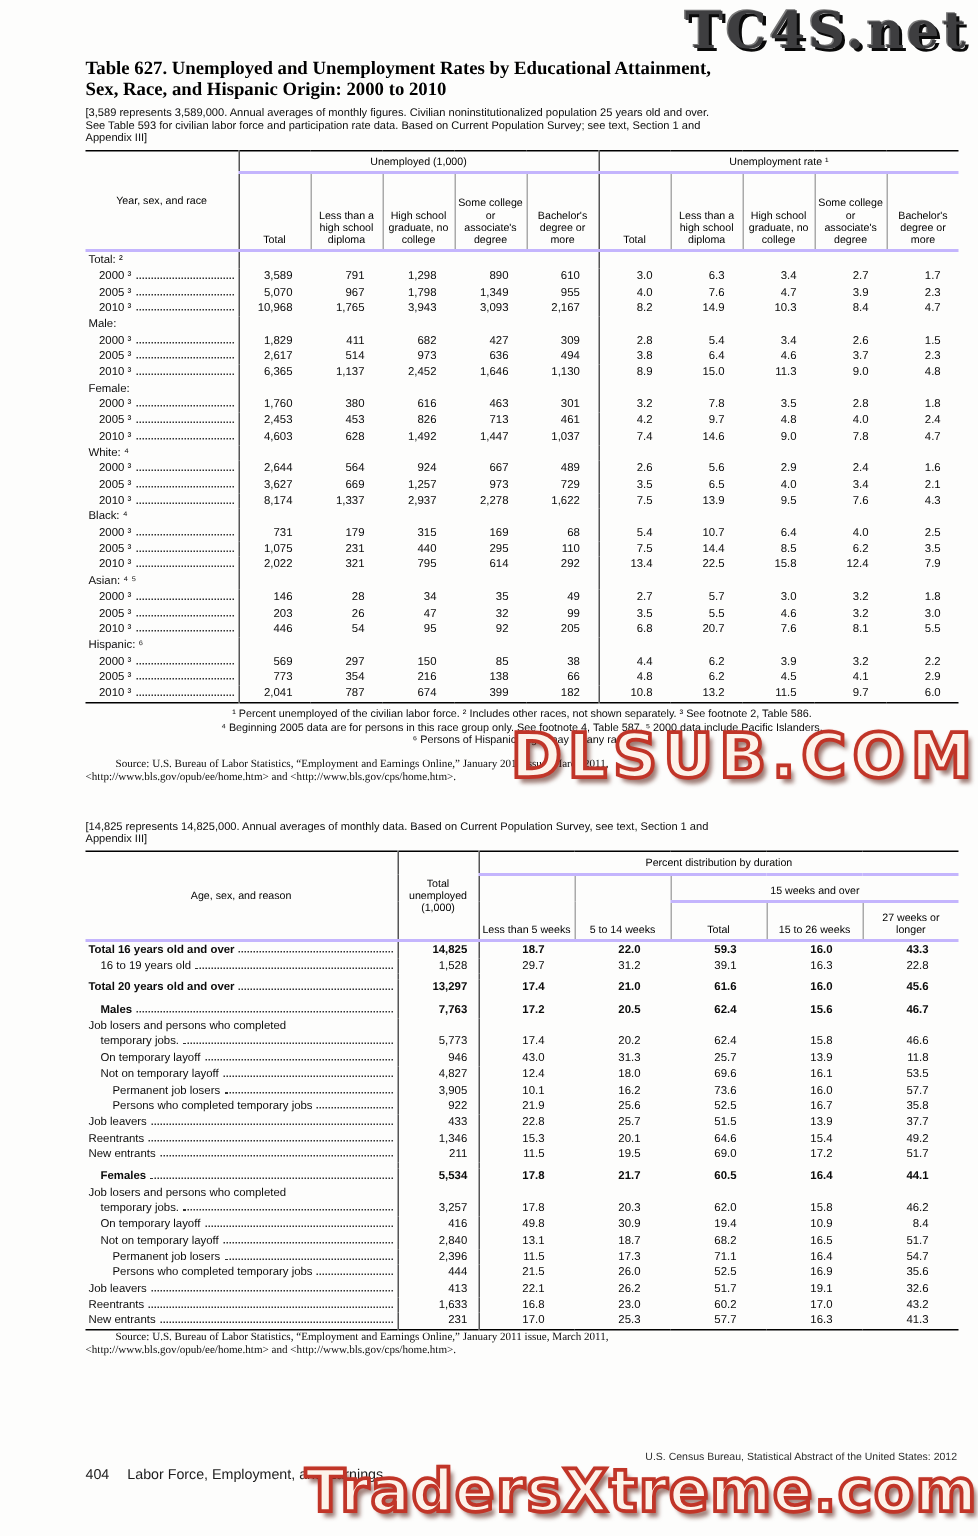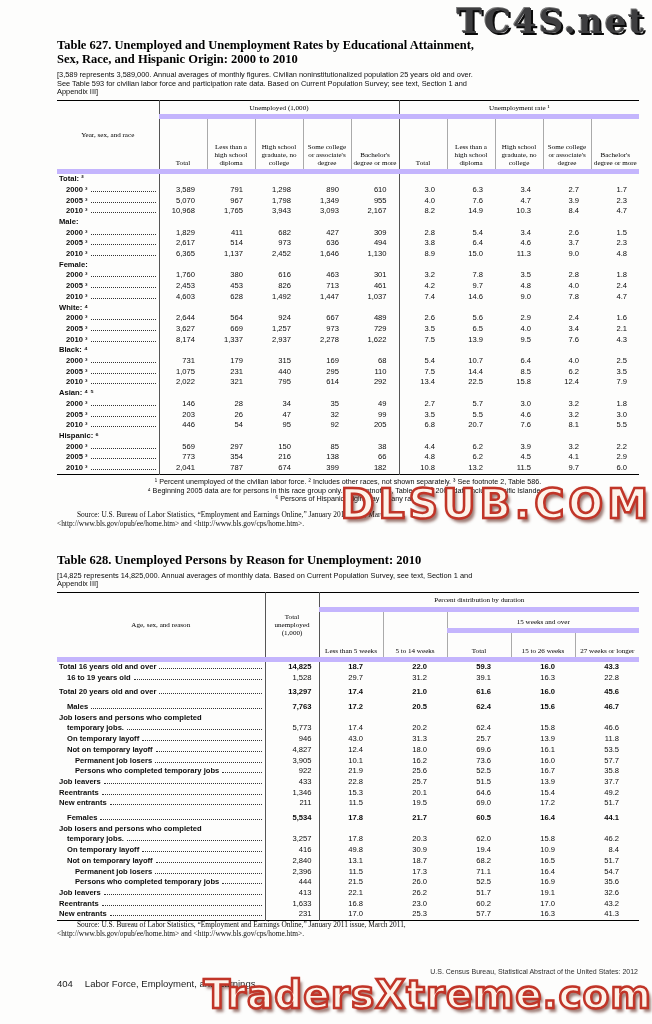--- a/index.html
+++ b/index.html
@@ -9,21 +9,21 @@
 
   .tbl-title{font-family:"Liberation Serif",serif;font-weight:bold;font-size:12.5px;
              line-height:14px;white-space:pre-line;margin:0 0 5px 0;color:#000;}
   .tbl-note{font-size:7.4px;line-height:8.7px;white-space:pre-line;margin:0 0 3px 0;}
   .footnotes{font-size:7.2px;line-height:8.7px;text-align:center;white-space:pre-line;margin-top:3px;}
   .source{font-size:7.4px;line-height:8.7px;white-space:pre-line;text-indent:20px;margin-top:0;font-family:Liberation Serif, serif;}
 
   table{border-collapse:collapse;width:582px;table-layout:fixed;font-size:7.6px;}
   .t627,.t628{border-top:1.5px solid #000;border-bottom:1.5px solid #000;}
   thead th{font-weight:normal;font-size:7.1px;line-height:8.2px;text-align:center;
-           vertical-align:bottom;padding:2px 2px;border-bottom:5px solid #c4b5fd;color:#000;font-family:Liberation Serif, serif;}
+           vertical-align:bottom;padding:2px 2px;border-bottom:2px solid #c4b5fd;color:#000;}
   .t627 thead .gh{vertical-align:middle;height:11px;padding:1px 2px;}
   .t627 thead .ch{height:46px;}
   thead .stub{vertical-align:middle;}
   .t628 thead .tot{vertical-align:middle;}
   .t628 thead .gh{height:10px;vertical-align:middle;}
   .t628 thead .gh2{height:12px;vertical-align:bottom;}
   .t628 thead tr:last-child th{height:20px;}
 
   
   .t627 .stub{border-right:1px solid #555;}
@@ -36,21 +36,21 @@
   .t628 .tot{border-right:1px solid #555;}
   .t628 thead .gh{border-left:1px solid #555;}
   .t628 thead .lt{border-left:1px solid #aaa;}
   .t628 tbody td.c1{border-left:1px solid #555;}
 
   tbody td{vertical-align:bottom;line-height:10.7px;padding:0;}
   td.num{text-align:right;white-space:nowrap;}
   .t627 td.num{padding-right:12px;}
   .t628 td.num{padding-right:20px;}
   .t628 td.c0{padding-right:7px;}
-  tbody .stub{text-align:center;font-weight:bold;}
+  tbody .stub{text-align:center;}
   .ll{display:flex;align-items:baseline;white-space:nowrap;}
   .leader{flex:1 1 auto;min-width:4px;border-bottom:1.2px dotted #333;margin:0 3px 2px 3px;}
   .ind0{padding-left:2px;}
   .ind1{padding-left:10px;}
   .ind2{padding-left:18px;}
   .t627 tbody .ind1{padding-left:9px;}
   .ll.cont span{padding-left:8px;}
   tr.b{font-weight:bold;margin-left:12px;}
   tr.spacer td{line-height:4px;height:4px;}
 
@@ -610,21 +610,20 @@
     </table>
 
     <p class="footnotes">¹ Percent unemployed of the civilian labor force. ² Includes other races, not shown separately. ³ See footnote 2, Table 586.
 ⁴ Beginning 2005 data are for persons in this race group only. See footnote 4, Table 587. ⁵ 2000 data include Pacific Islanders.
 ⁶ Persons of Hispanic origin may be any race.</p>
     <p class="source">Source: U.S. Bureau of Labor Statistics, “Employment and Earnings Online,” January 2011 issue, March 2011,
 &lt;http://www.bls.gov/opub/ee/home.htm&gt; and &lt;http://www.bls.gov/cps/home.htm&gt;.</p>
   </section>
 
   <section class="t628-section">
-    <h1 class="tbl-title">Table 628. Unemployed Persons by Reason for Unemployment: 2010</h1>
     <p class="tbl-note">[14,825 represents 14,825,000. Annual averages of monthly data. Based on Current Population Survey, see text, Section 1 and
 Appendix III]</p>
 
     <table class="t628">
       <colgroup>
         <col style="width:208px">
         <col style="width:54px">
         <col span="5" style="width:64px">
       </colgroup>
       <thead>

